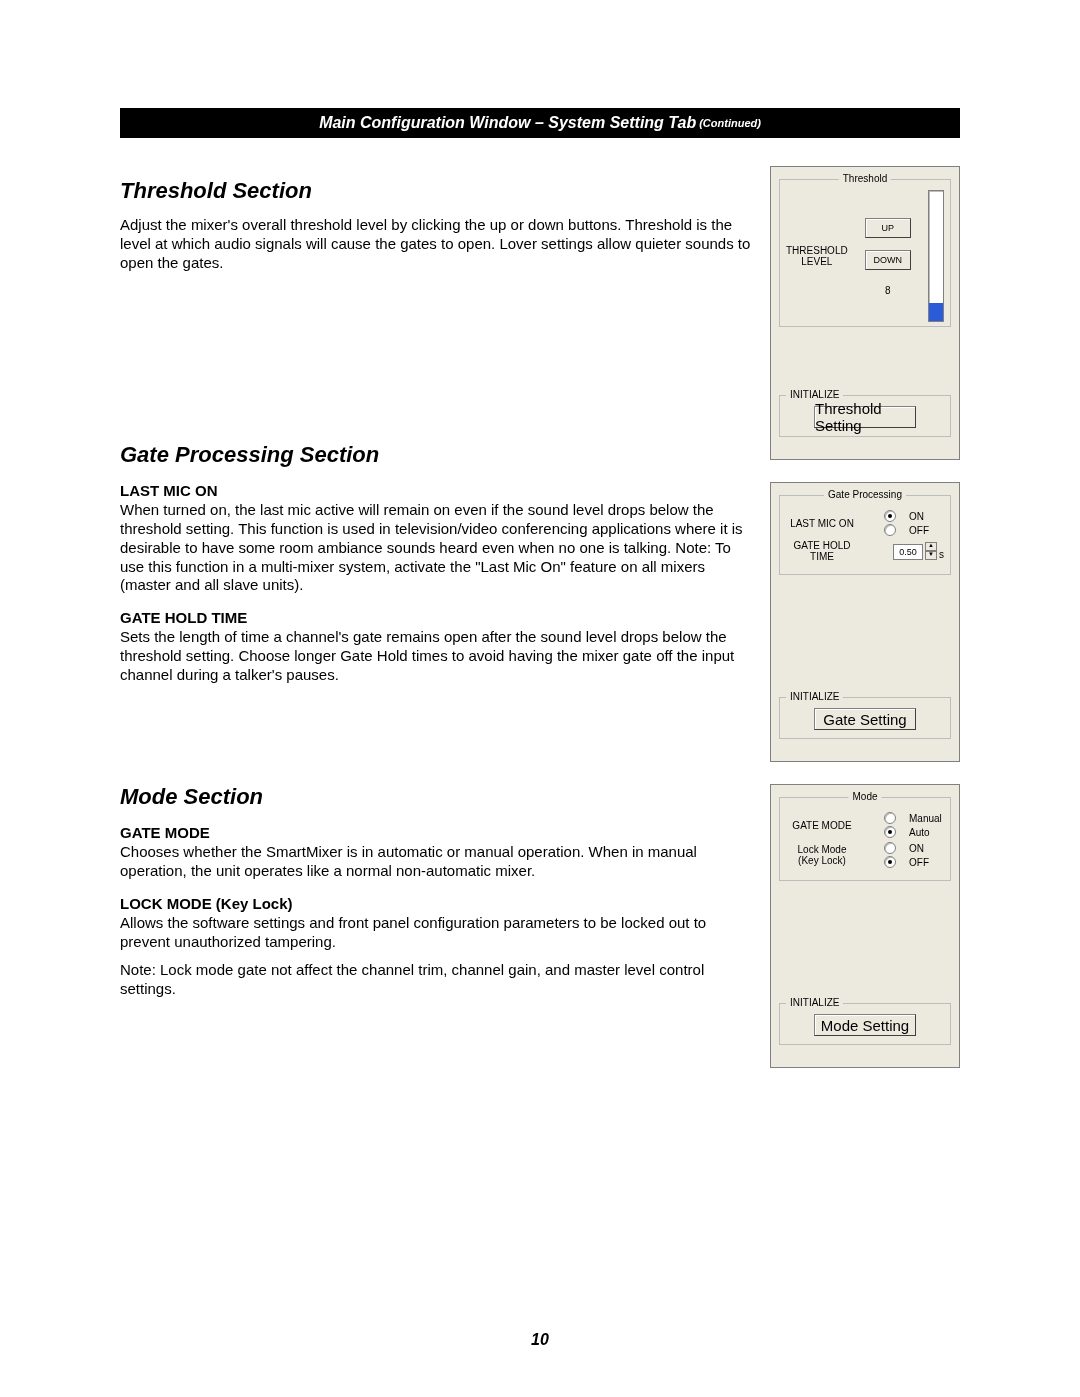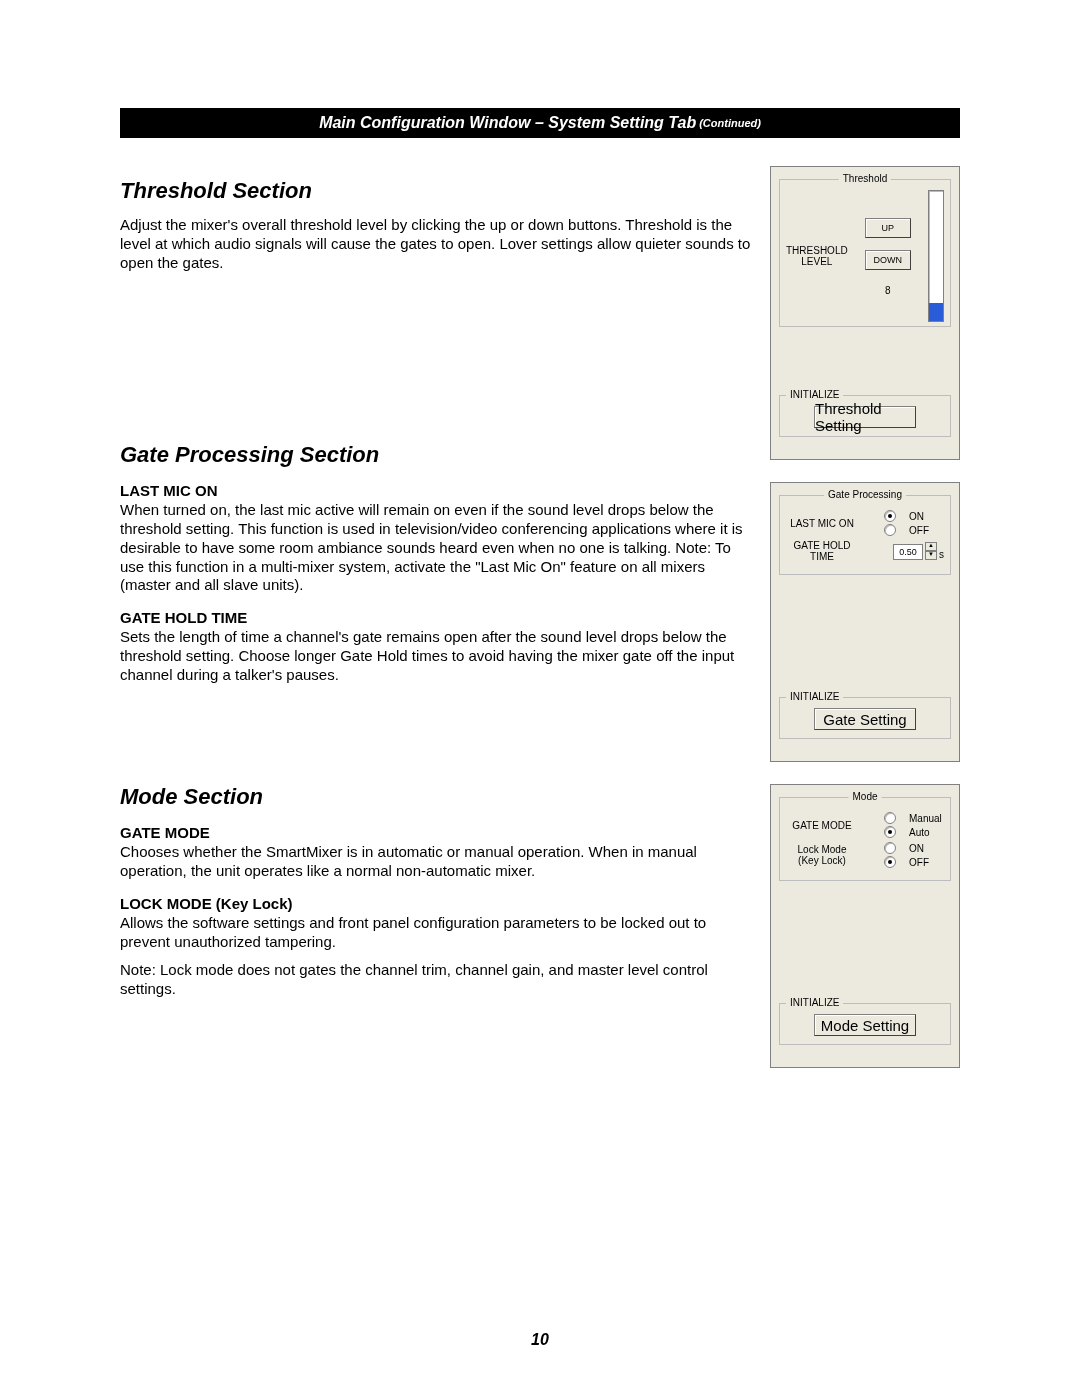--- a/index.html
+++ b/index.html
@@ -243,21 +243,21 @@
 
       <div class="spacer-md"></div>
 
       <h2 class="section-head">Mode Section</h2>
 
       <div class="sub-head">GATE MODE</div>
       <p class="body-para">Chooses whether the SmartMixer is in automatic or manual operation. When in manual operation, the unit operates like a normal non-automatic mixer.</p>
 
       <div class="sub-head">LOCK MODE (Key Lock)</div>
       <p class="body-para">Allows the software settings and front panel configuration parameters to be locked out to prevent unauthorized tampering.</p>
-      <p class="body-para">Note: Lock mode does not gates the channel trim, channel gain, and master level control settings.</p>
+      <p class="body-para">Note: Lock mode gate not affect the channel trim, channel gain, and master level control settings.</p>
     </div>
 
     <div class="col-right">
 
       <div class="panel">
         <div class="groupbox" style="padding-bottom:4px">
           <div class="legend">Threshold</div>
           <div class="thresh-body">
             <div style="flex:0 0 56px; text-align:center;">
               <div class="lbl-line">THRESHOLD</div>

